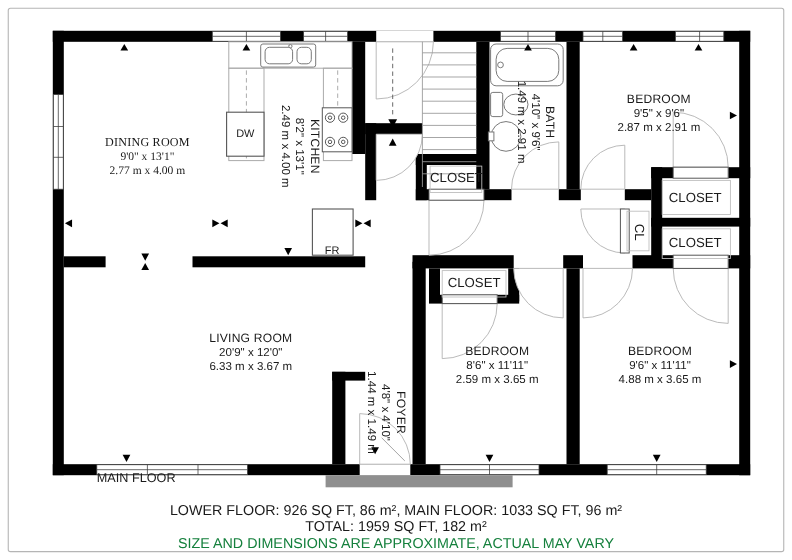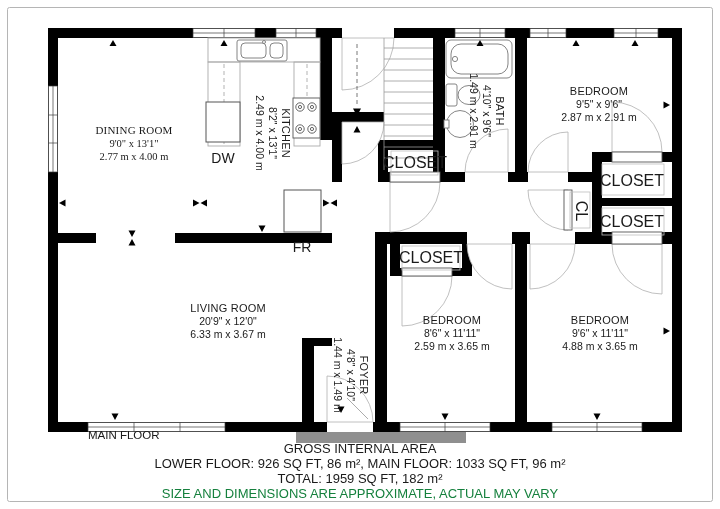--- a/index.html
+++ b/index.html
@@ -3,22 +3,22 @@
 <meta charset="utf-8">
 <style>
   html,body{margin:0;padding:0;background:#ffffff;}
   .stage{position:relative;width:720px;height:509px;background:#fff;overflow:hidden;
          font-family:"Liberation Sans", sans-serif;color:#1a1a1a;}
   svg{position:absolute;left:0;top:0;}
   .lbl{position:absolute;transform:translate(-50%,-50%);text-align:center;white-space:nowrap;line-height:13px;}
   .lbl.rot{transform:translate(-50%,-50%) rotate(90deg);}
   .rname{font-size:11px;letter-spacing:.2px;}
   .rdim{font-size:10.5px;}
-  .small{font-size:16px;}
-  .appl{font-size:14px;margin-top:36px;}
+  .small{font-size:12px;}
+  .appl{font-size:10px;}
   .floorlbl{position:absolute;left:56px;top:429px;font-size:11.5px;padding-left:32px;}
   .footer-line{position:absolute;left:0;right:0;text-align:center;font-size:13px;}
   .f1{top:441px;} .f2{top:456px;} .f3{top:471px;}
   .f4{top:486px;color:#15803d;}
 </style>
 </head>
 <body>
 
 <div class="stage">
 
@@ -258,21 +258,20 @@
     <div class="rdim">9'6" x 11'11"</div>
     <div class="rdim">4.88 m x 3.65 m</div>
   </div>
 
   <div class="lbl small" style="left:415px;top:162px;">CLOSET</div>
   <div class="lbl small" style="left:632px;top:180px;">CLOSET</div>
   <div class="lbl small" style="left:632px;top:221px;">CLOSET</div>
   <div class="lbl small" style="left:431px;top:257px;">CLOSET</div>
   <div class="lbl small rot" style="left:581px;top:211px;">CL</div>
   <div class="lbl appl" style="left:223px;top:122px;">DW</div>
-  <div class="lbl appl" style="left:302px;top:211px;">FR</div>
+  <div class="lbl appl" style="left:302px;top:228px;">FR</div>
 
   <div class="floorlbl">MAIN FLOOR</div>
-  <div class="footer-line f1">GROSS INTERNAL AREA</div>
   <div class="footer-line f2">LOWER FLOOR: 926 SQ FT, 86 m², MAIN FLOOR: 1033 SQ FT, 96 m²</div>
   <div class="footer-line f3">TOTAL: 1959 SQ FT, 182 m²</div>
   <div class="footer-line f4">SIZE AND DIMENSIONS ARE APPROXIMATE, ACTUAL MAY VARY</div>
 
 </div>
 
 </body></html>

